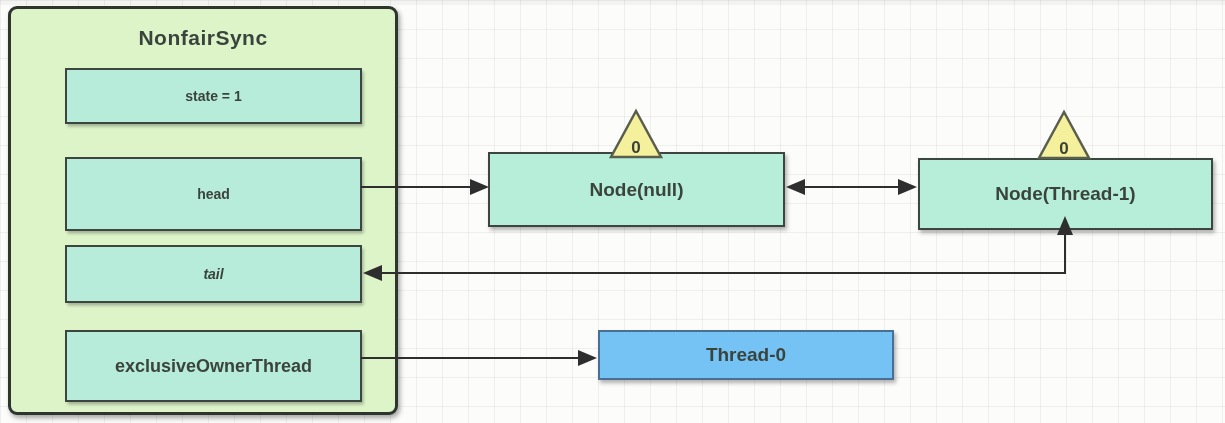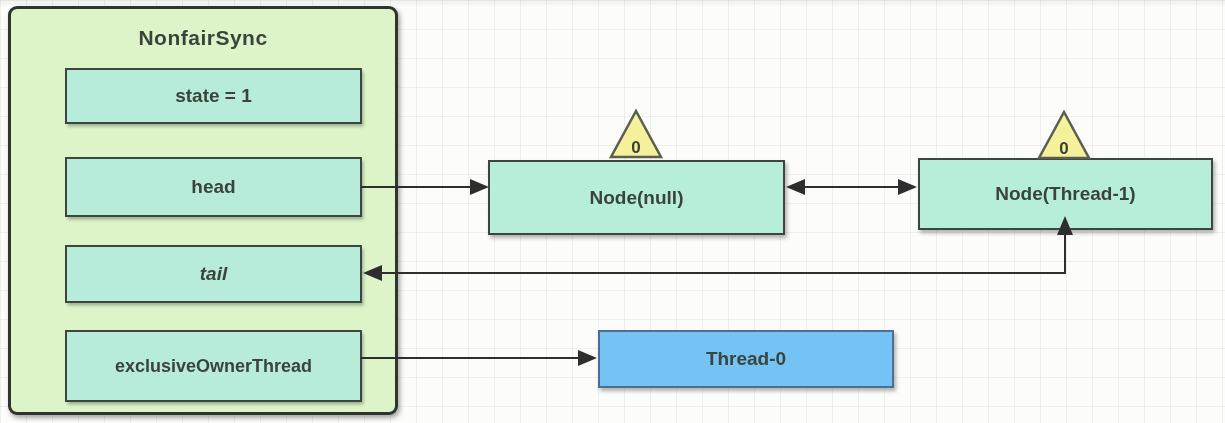--- a/index.html
+++ b/index.html
@@ -31,38 +31,38 @@
     text-align:center;font-size:21px;font-weight:bold;
     color:var(--text);letter-spacing:0.5px;
   }
   .field{
     position:absolute;left:54px;width:297px;
     box-sizing:border-box;
     background:var(--field_fill);
     border:2px solid var(--box_border);
     box-shadow:1.5px 2.5px 3px rgba(0,0,0,0.28);
     display:flex;align-items:center;justify-content:center;
-    font-size:19px;font-weight:bold;color:var(--text);
+    font-size:14px;font-weight:bold;color:var(--text);
   }
   .f-state{top:59px;height:56px;}
-  .f-head{top:148px;height:60px;text-align:right;}
+  .f-head{top:148px;height:74px;text-align:right;}
   .f-tail{top:236px;height:58px;font-style:italic;}
   .f-eot{top:321px;height:72px;font-size:18px;}
   .node{
     position:absolute;box-sizing:border-box;
     background:var(--node_fill);
     border:2px solid var(--box_border);
     box-shadow:2px 3px 4px rgba(0,0,0,0.3);
     display:flex;align-items:center;justify-content:center;
     font-size:19px;font-weight:bold;color:var(--text);
   }
-  .node-null{left:488px;top:160px;width:297px;height:75px;}
+  .node-null{left:488px;top:152px;width:297px;height:75px;}
   .node-t1{left:918px;top:158px;width:295px;height:72px;}
   .thread-box{
-    position:absolute;left:598px;top:330px;width:296px;height:58px;
+    position:absolute;left:598px;top:330px;width:296px;height:50px;
     box-sizing:border-box;
     background:var(--thread_fill);
     border:2.5px solid var(--thread_border);
     box-shadow:2px 3px 4px rgba(0,0,0,0.3);
     display:flex;align-items:center;justify-content:center;
     font-size:19px;font-weight:bold;color:var(--text);
   }
   .badge{position:absolute;width:56px;height:52px;}
   .badge-null{left:608px;top:108px;}
   .badge-t1{left:1036px;top:109px;}

